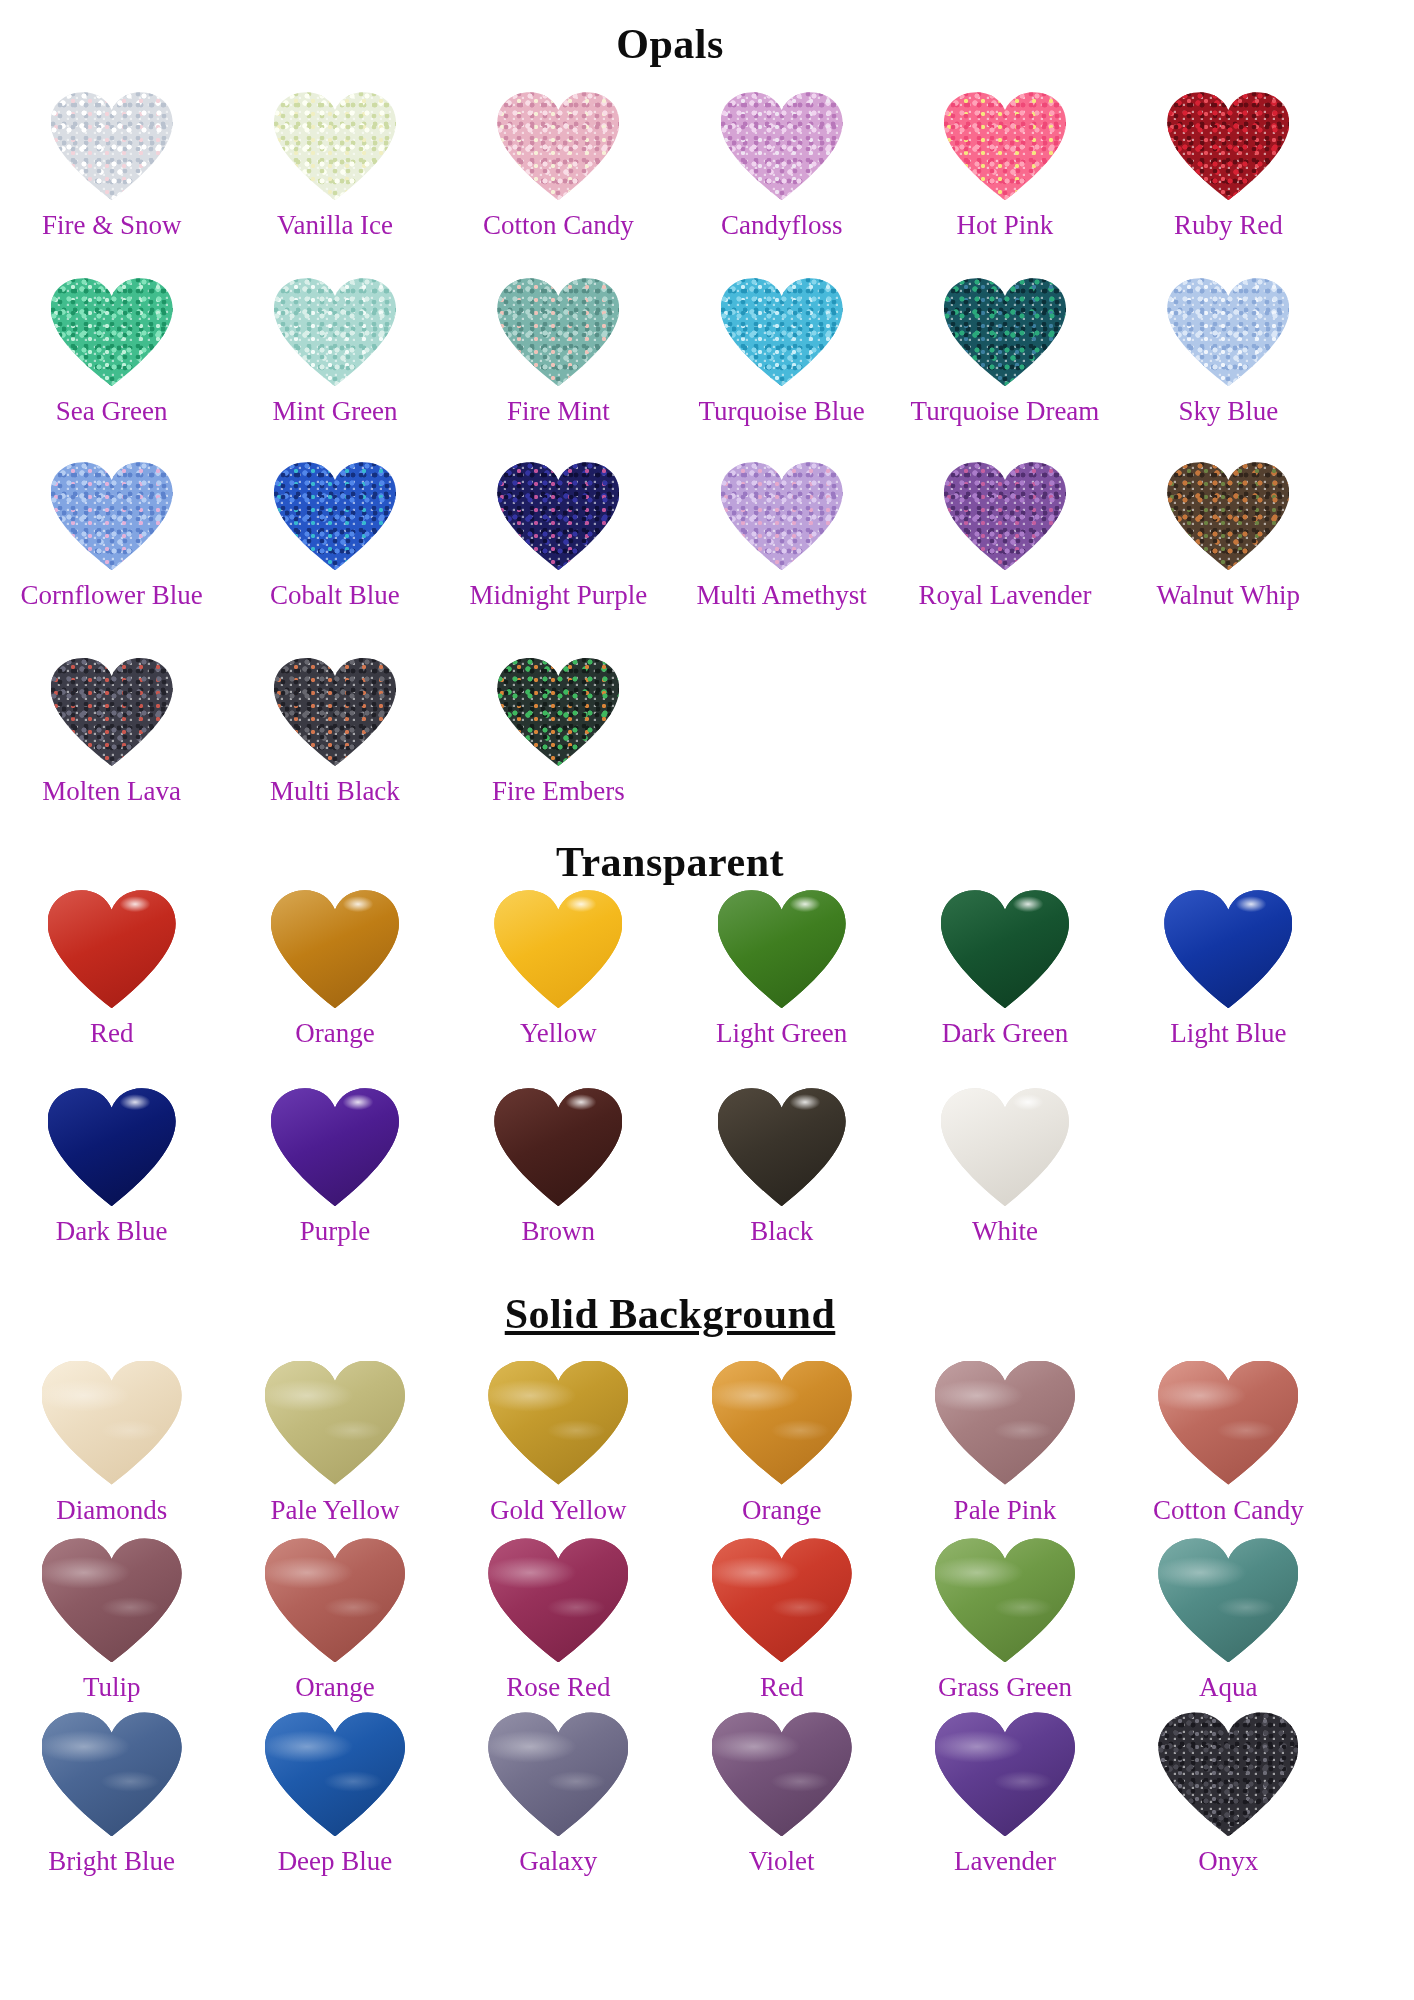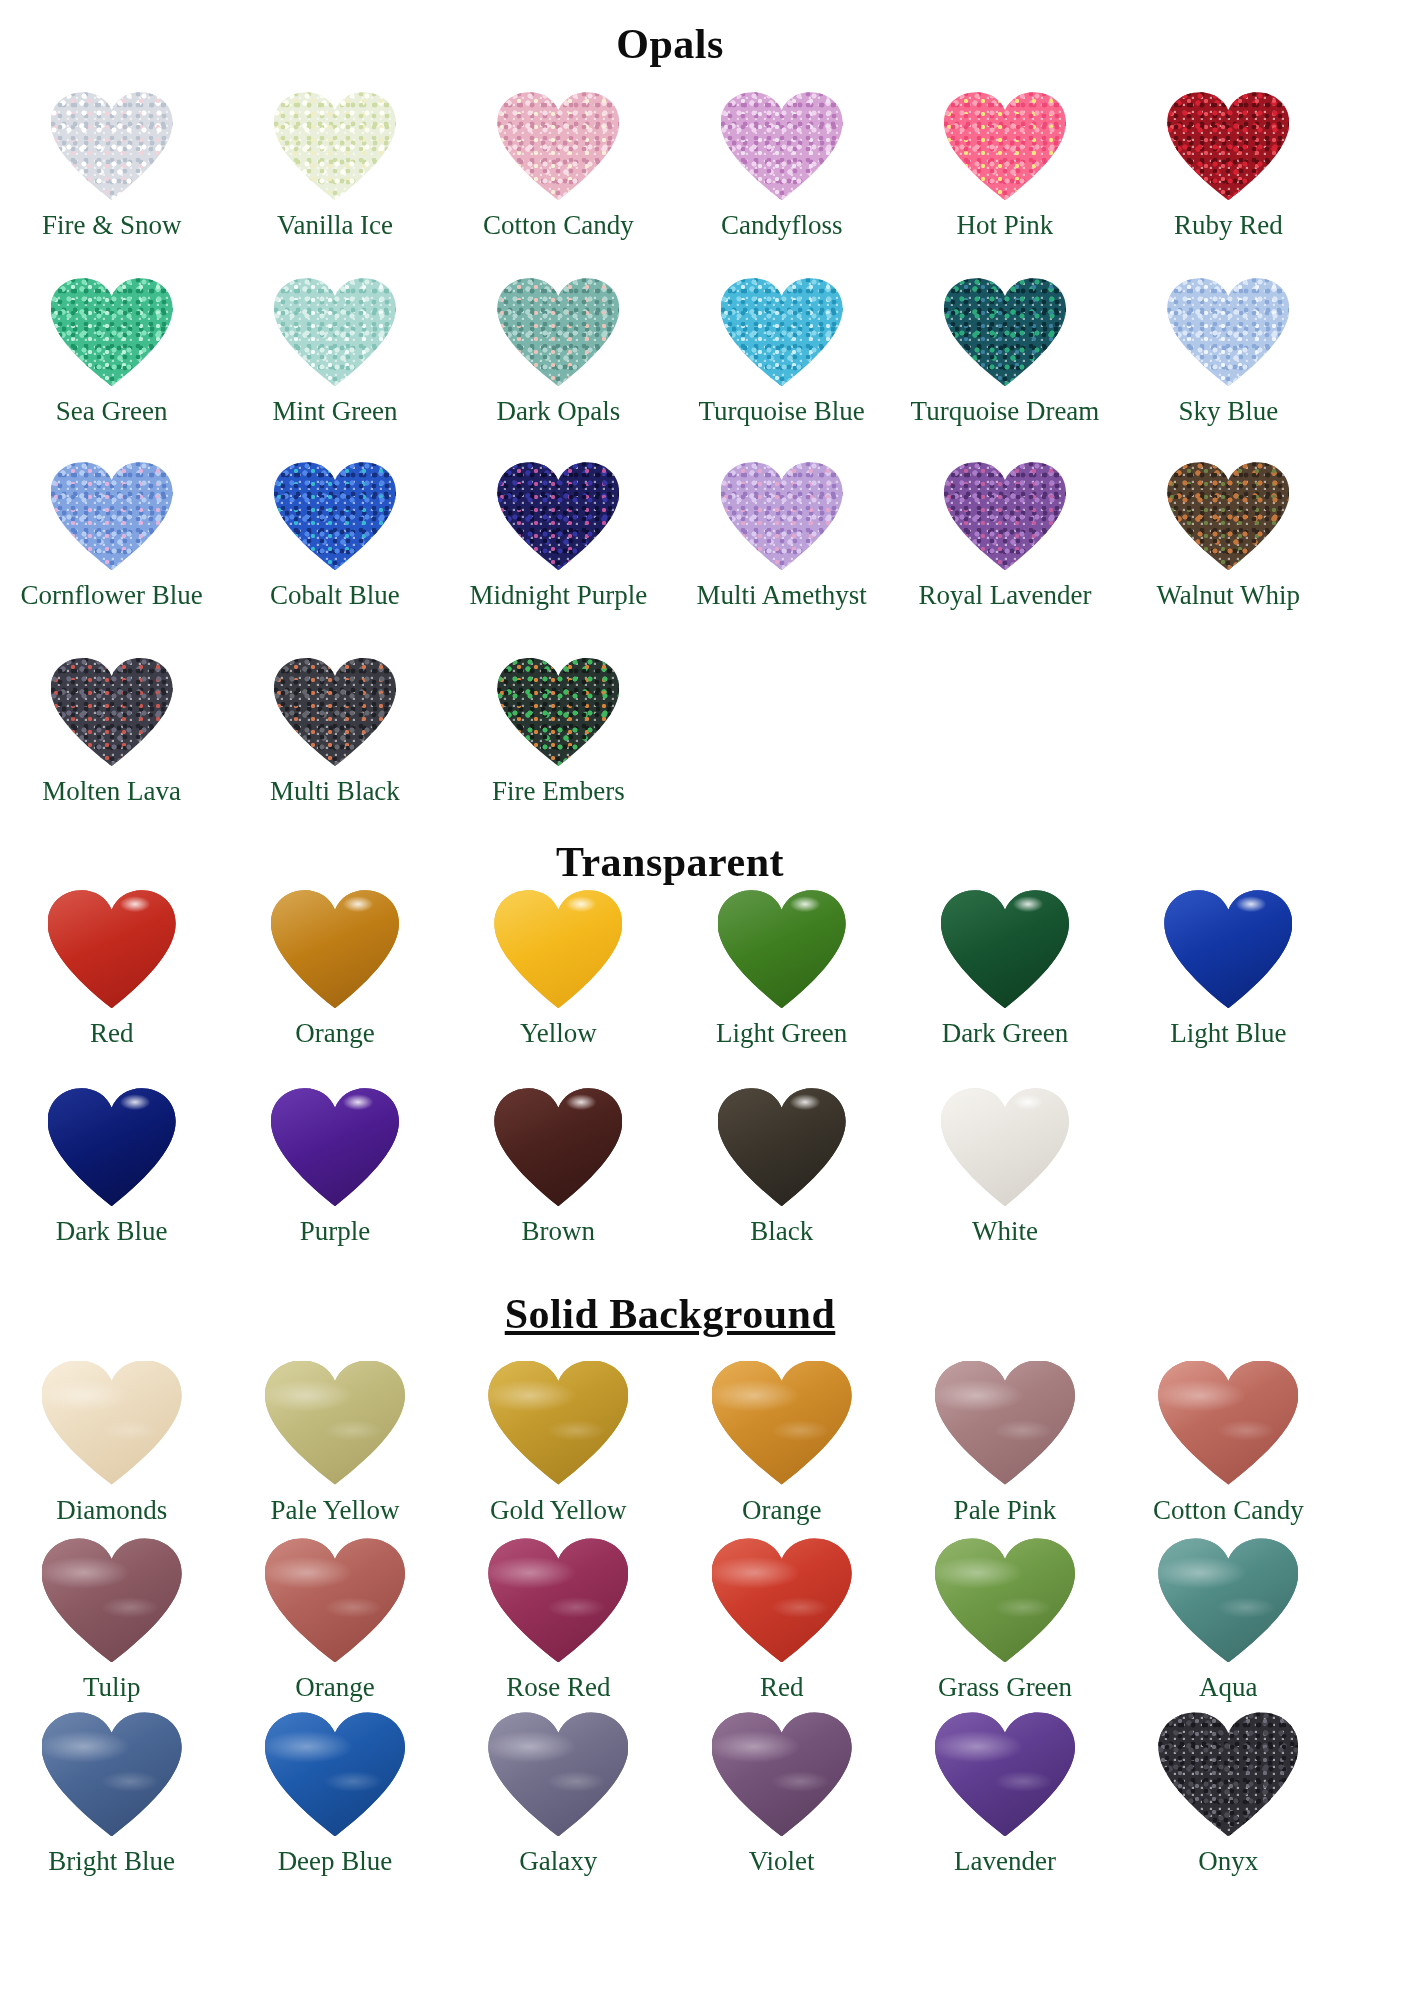--- a/index.html
+++ b/index.html
@@ -21,21 +21,21 @@
   #sec0 .row.r1{margin-top:36px;}
   #sec0 .row.r2{margin-top:34px;}
   #sec0 .row.r3{margin-top:46px;}
   #sec1 .row.r0{margin-top:4px;}
   #sec1 .row.r1{margin-top:38px;}
   #sec2 .row.r0{margin-top:22px;}
   #sec2 .row.r1{margin-top:12px;}
   #sec2 .row.r2{margin-top:8px;}
   .cell{display:flex;flex-direction:column;align-items:center;margin:0;}
   .label{
-    margin-top:9px;font-size:27px;line-height:1.22;color:#14532d;
+    margin-top:9px;font-size:27px;line-height:1.22;color:#a21caf;
     text-align:center;white-space:nowrap;
   }
   .heart{
     clip-path:url(#heartClip);
     background-color:var(--c1);
   }
   #sec0 .heart{width:122px;height:108px;}
   #sec1 .heart{width:128px;height:118px;}
   #sec2 .heart{width:140px;height:124px;}
   
@@ -108,21 +108,21 @@
           <figure class="cell">
             <div class="heart glitter" style="--c1: #41bd8d; --c2: #84e3bb; --c3: #1d9465; --c4: #bff0d9;"></div>
             <figcaption class="label">Sea Green</figcaption>
           </figure>
           <figure class="cell">
             <div class="heart glitter" style="--c1: #abd9d1; --c2: #d9efe9; --c3: #83c2b7; --c4: #f2fbf8;"></div>
             <figcaption class="label">Mint Green</figcaption>
           </figure>
           <figure class="cell">
             <div class="heart glitter" style="--c1: #7ab4ab; --c2: #b0d6cf; --c3: #578f87; --c4: #eec2b9;"></div>
-            <figcaption class="label">Dark Opals</figcaption>
+            <figcaption class="label">Fire Mint</figcaption>
           </figure>
           <figure class="cell">
             <div class="heart glitter" style="--c1: #48b9da; --c2: #86d6ec; --c3: #2495ba; --c4: #c9eef8;"></div>
             <figcaption class="label">Turquoise Blue</figcaption>
           </figure>
           <figure class="cell">
             <div class="heart glitter" style="--c1: #185560; --c2: #2ba97c; --c3: #0b2f38; --c4: #3c7fa0;"></div>
             <figcaption class="label">Turquoise Dream</figcaption>
           </figure>
           <figure class="cell">

